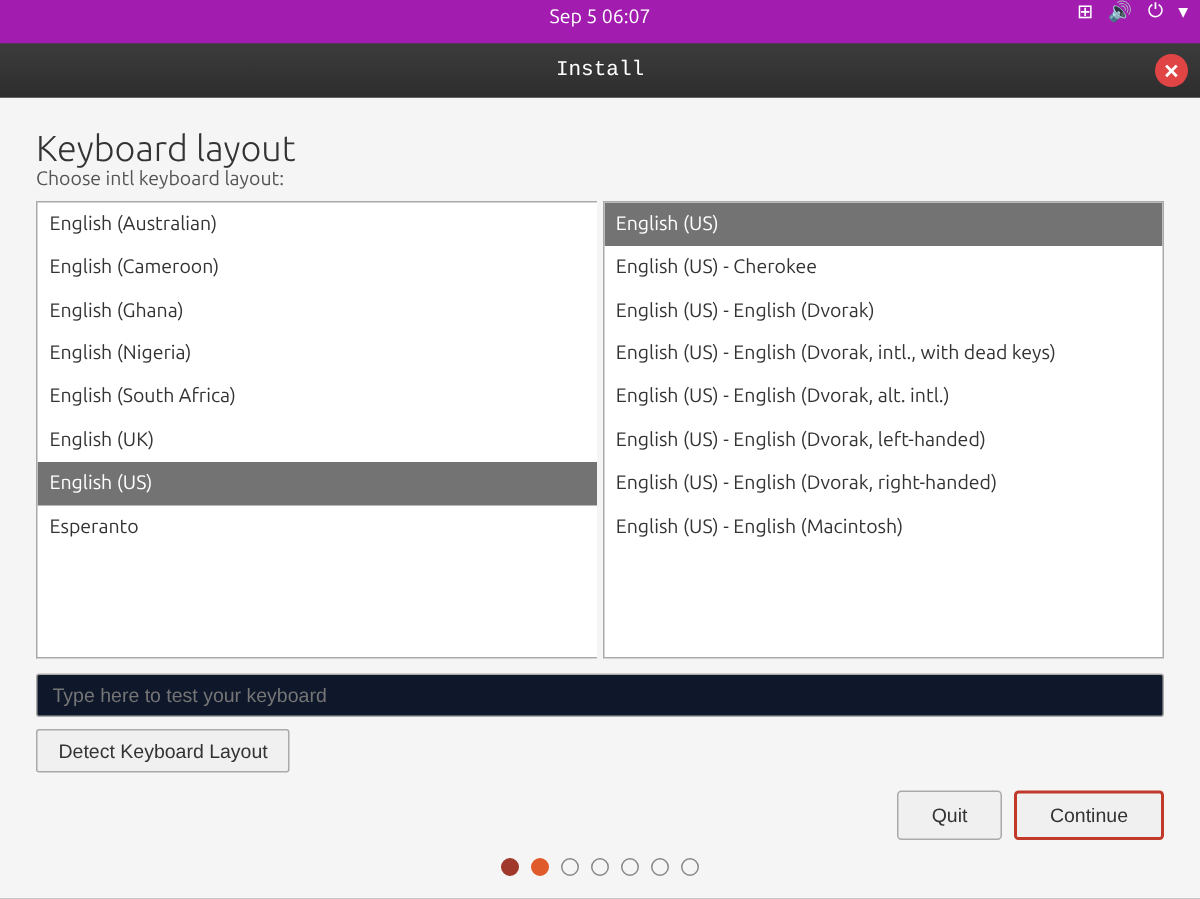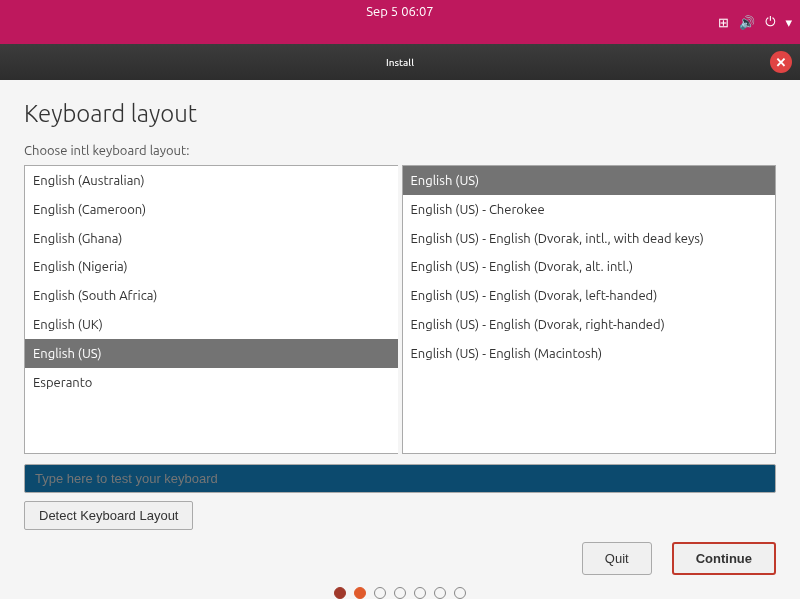--- a/index.html
+++ b/index.html
@@ -7,24 +7,24 @@
       width: 800px;
       height: 599px;
       font-family: Ubuntu, 'Segoe UI', sans-serif;
       font-size: 14px;
       background: #3c3c3c;
       overflow: hidden;
     }
 
     
     .topbar {
-      background: #be185d;
-      height: 44px;
-      display: flex;
-      align-items: center;
+      background: #a21caf;
+      height: 29px;
+      display: flex;
+      align-items: flex-start;
       justify-content: flex-end;
       padding: 0 8px;
       gap: 12px;
     }
     .topbar-time {
       color: #fff;
       font-size: 13px;
       position: absolute;
       left: 50%;
       transform: translateX(-50%);
@@ -44,22 +44,23 @@
     .titlebar {
       background: linear-gradient(180deg, #3c3c3c 0%, #2d2d2d 100%);
       height: 36px;
       display: flex;
       align-items: center;
       justify-content: center;
       position: relative;
     }
     .titlebar-title {
       color: #fff;
-      font-size: 10px;
+      font-size: 14px;
       font-weight: 500;
+      font-family: Liberation Mono, monospace;
     }
     .titlebar-close {
       position: absolute;
       right: 8px;
       top: 50%;
       transform: translateY(-50%);
       width: 22px;
       height: 22px;
       border-radius: 50%;
       background: #e04444;
@@ -79,21 +80,20 @@
       padding: 20px 24px 16px 24px;
       height: calc(599px - 64px);
       display: flex;
       flex-direction: column;
     }
 
     .page-title {
       font-size: 24px;
       font-weight: 300;
       color: #333;
-      margin-bottom: 16px;
     }
 
     .subtitle {
       font-size: 13px;
       color: #555;
       margin-bottom: 8px;
     }
 
     
     .lists-container {
@@ -139,21 +139,21 @@
     }
 
     
     .test-input-row {
       margin-bottom: 8px;
     }
     .test-input {
       width: 100%;
       padding: 6px 10px;
       border: 1px solid #aaa;
-      background: #0c4a6e;
+      background: #0f172a;
       font-size: 13px;
       color: #999;
       outline: none;
       border-radius: 2px;
     }
 
     
     .detect-btn {
       background: #f0f0f0;
       border: 1px solid #aaa;
@@ -185,22 +185,21 @@
       font-size: 13px;
       cursor: pointer;
       border-radius: 3px;
       border: 1px solid #aaa;
       background: #f0f0f0;
       color: #333;
     }
     .btn.continue {
       border: 2px solid #c0392b;
       background: #f0f0f0;
-      font-weight: 700;
-      margin-left: 12px;
+      font-weight: 400;
     }
 
     
     .pagination {
       display: flex;
       justify-content: center;
       align-items: center;
       gap: 8px;
       margin-top: 12px;
     }
@@ -249,20 +248,21 @@
         <div class="list-item">English (Ghana)</div>
         <div class="list-item">English (Nigeria)</div>
         <div class="list-item">English (South Africa)</div>
         <div class="list-item">English (UK)</div>
         <div class="list-item selected">English (US)</div>
         <div class="list-item">Esperanto</div>
       </div>
     <div class="list-box" id="right-list">
         <div class="list-item selected">English (US)</div>
         <div class="list-item">English (US) - Cherokee</div>
+        <div class="list-item">English (US) - English (Dvorak)</div>
         <div class="list-item">English (US) - English (Dvorak, intl., with dead keys)</div>
         <div class="list-item">English (US) - English (Dvorak, alt. intl.)</div>
         <div class="list-item">English (US) - English (Dvorak, left-handed)</div>
         <div class="list-item">English (US) - English (Dvorak, right-handed)</div>
         <div class="list-item">English (US) - English (Macintosh)</div>
       </div>
   </div>
 
   <div class="test-input-row">
     <input type="text" class="test-input" placeholder="Type here to test your keyboard" style="">

